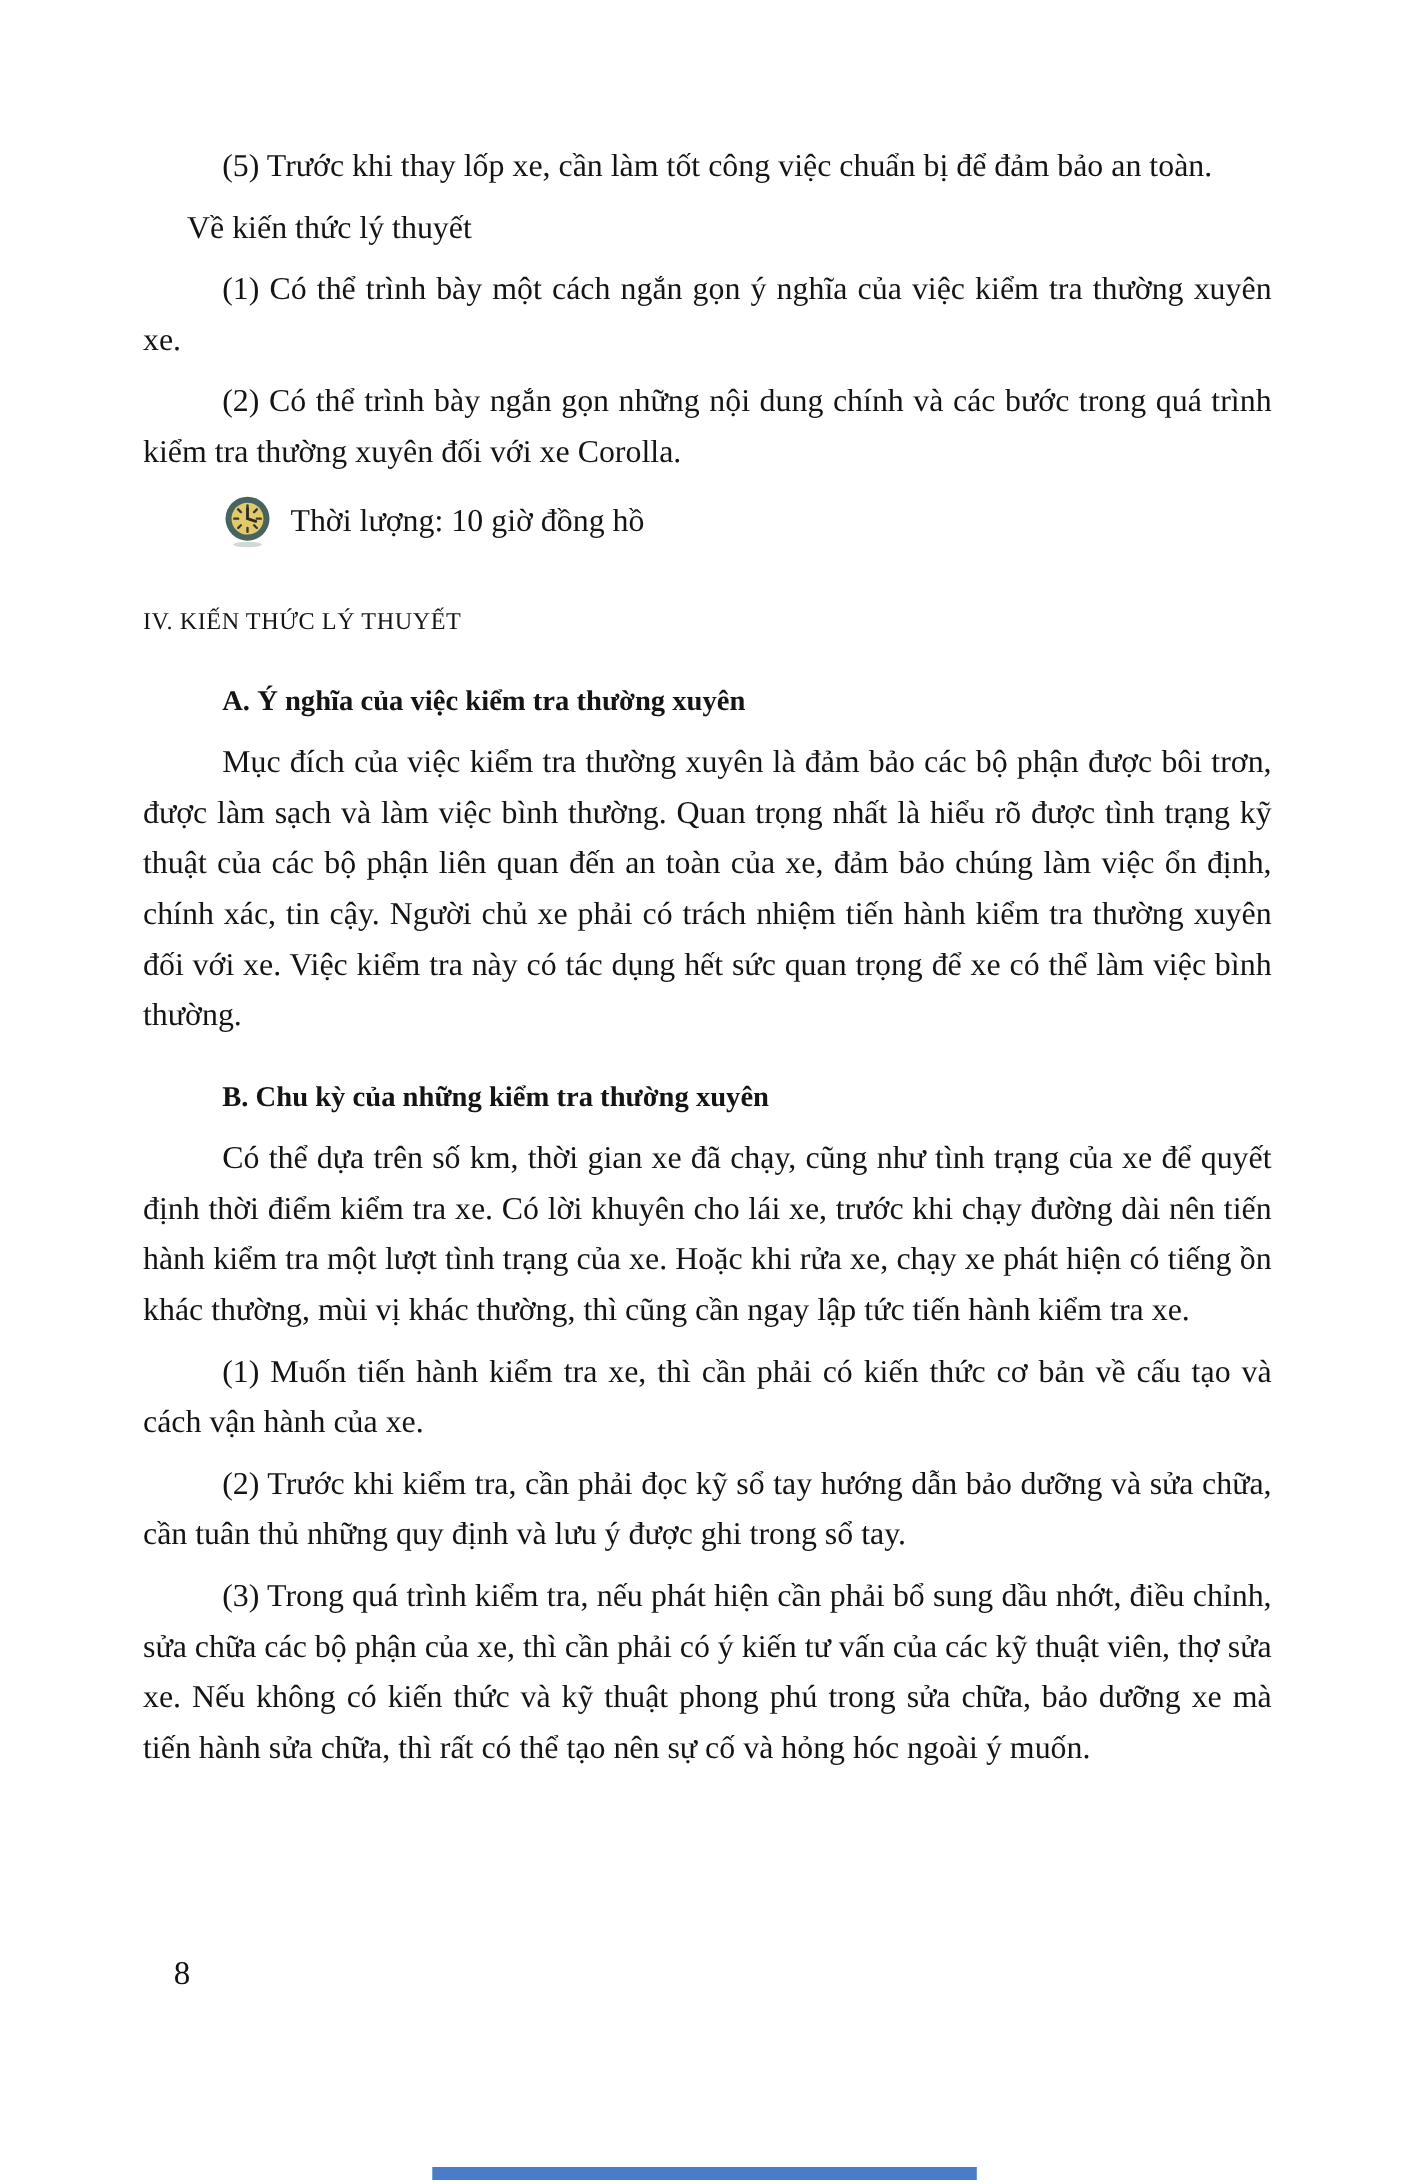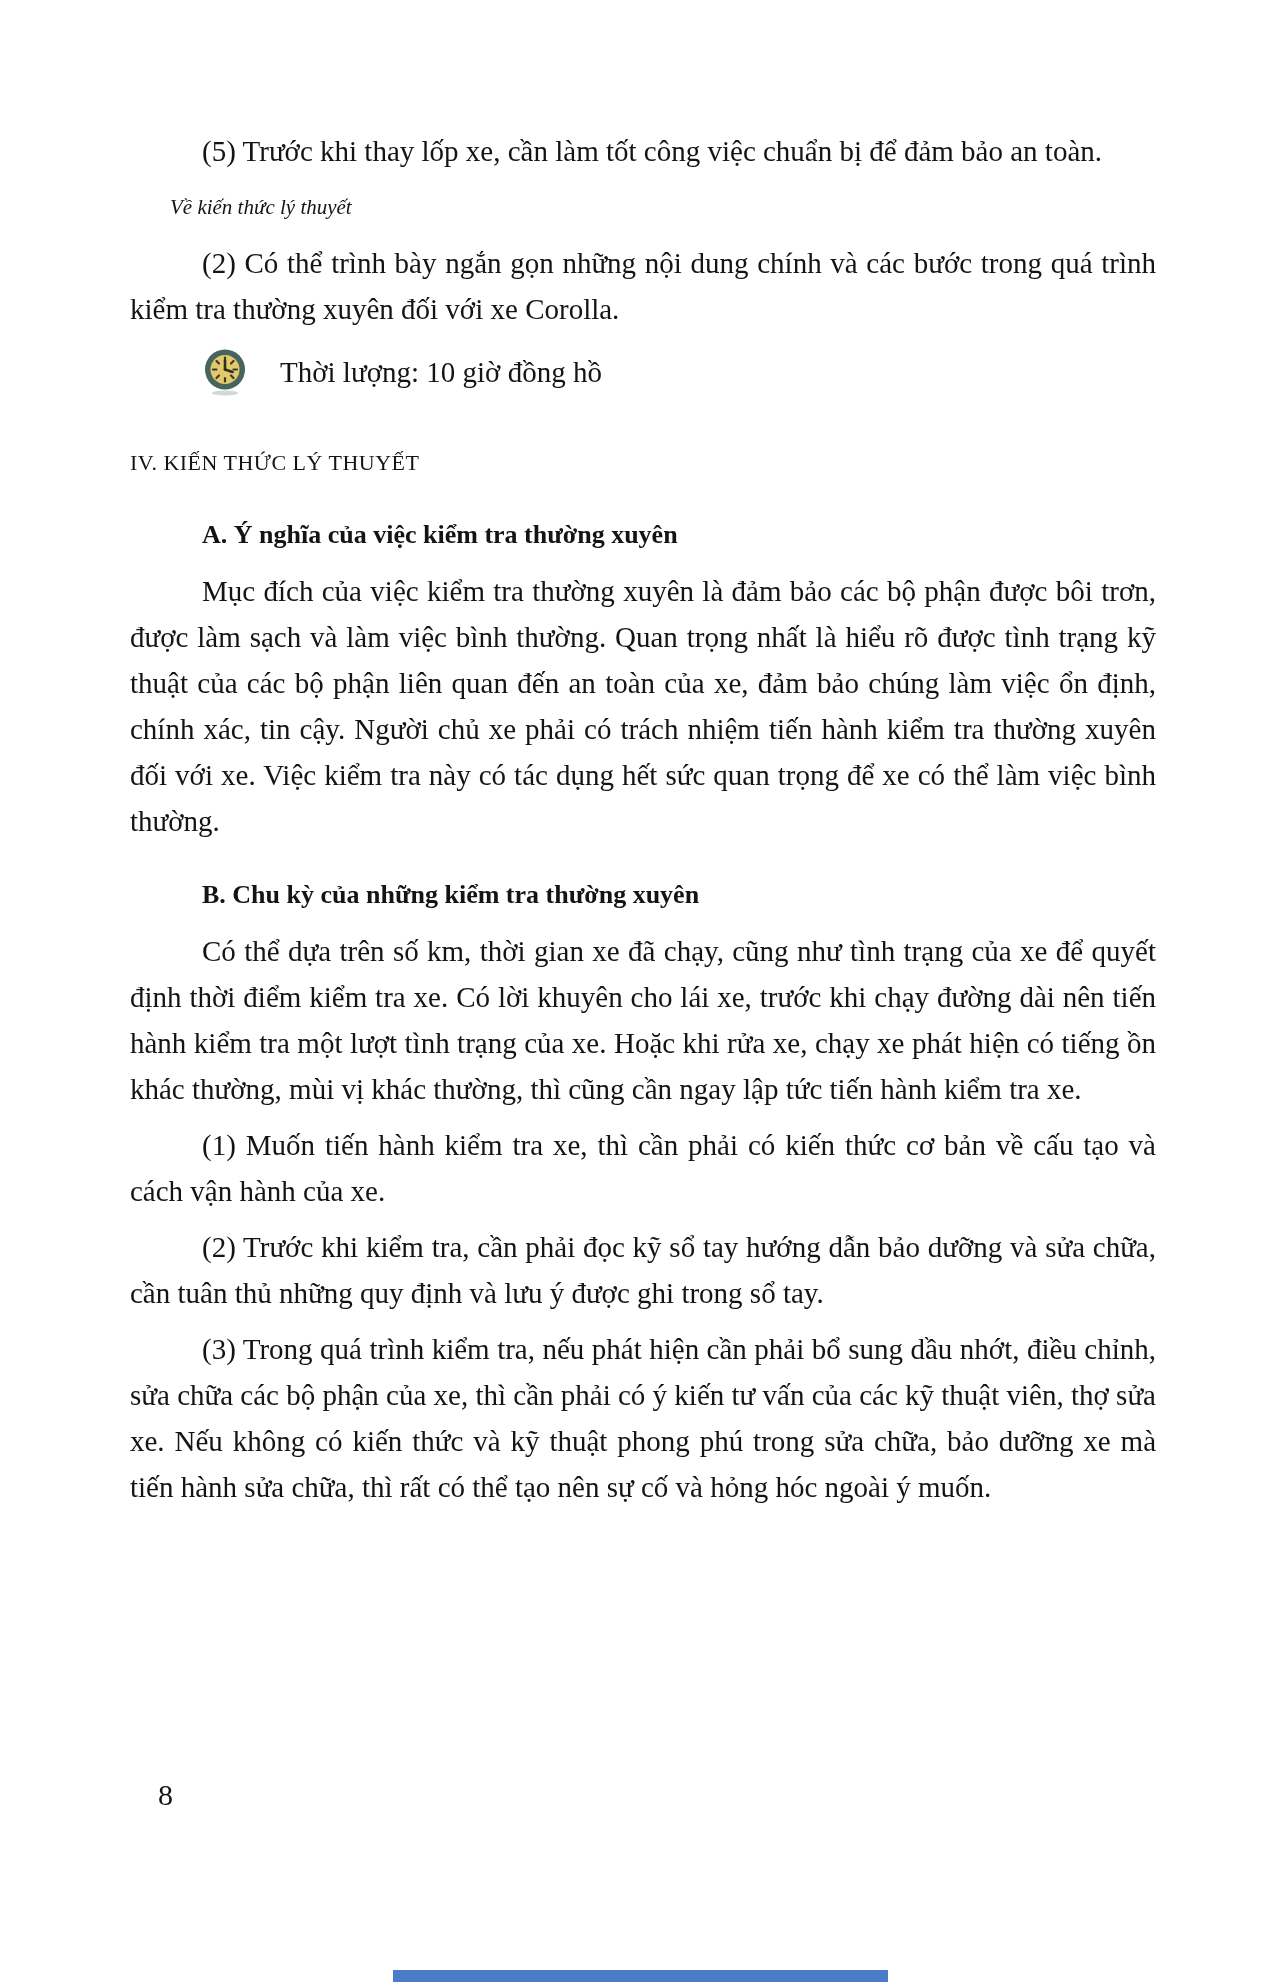--- a/index.html
+++ b/index.html
@@ -17,33 +17,32 @@
     width:1026px;
   }
   p.body {
     font-size:29px;
     line-height:46px;
     text-align:justify;
     text-indent:72px;
     margin:0 0 10px 0;
   }
   p.note {
-    font-size:21px;
+    font-size:29px;
     line-height:46px;
-    font-style:italic;
     text-indent:40px;
     margin:0 0 10px 0;
   }
   p.duration {
     font-size:29px;
     line-height:52px;
     margin:14px 0 0 72px;
     display:flex;
     align-items:center;
-    gap:32px;
+    gap:16px;
   }
   .clock {
     width:46px; height:48px;
     flex:0 0 auto;
   }
   h1.section {
     font-size:22px;
     font-weight:normal;
     letter-spacing:0.5px;
     margin:52px 0 44px 0;
@@ -68,20 +67,21 @@
 </head>
 <body>
 
 <div class="page">
   <div class="content">
 
     <p class="body">(5) Trước khi thay lốp xe, cần làm tốt công việc chuẩn bị để đảm bảo an toàn.</p>
 
     <p class="note">Về kiến thức lý thuyết</p>
 
+    <p class="body">(1) Có thể trình bày một cách ngắn gọn ý nghĩa của việc kiểm tra thường xuyên xe.</p>
 
     <p class="body">(2) Có thể trình bày ngắn gọn những nội dung chính và các bước trong quá trình kiểm tra thường xuyên đối với xe Corolla.</p>
 
     <p class="duration">
       <svg class="clock" viewBox="0 0 46 48" xmlns="http://www.w3.org/2000/svg">
         <ellipse cx="23" cy="45" rx="13" ry="2.5" fill="#cfd9d7"></ellipse>
         <circle cx="23" cy="21.5" r="20" fill="#47645f"></circle>
         <circle cx="23" cy="21.5" r="14.5" fill="#e3c96e"></circle>
         <g stroke="#3a3a28" stroke-width="2.2" stroke-linecap="round">
           <line x1="23" y1="9.5" x2="23" y2="13"></line>

